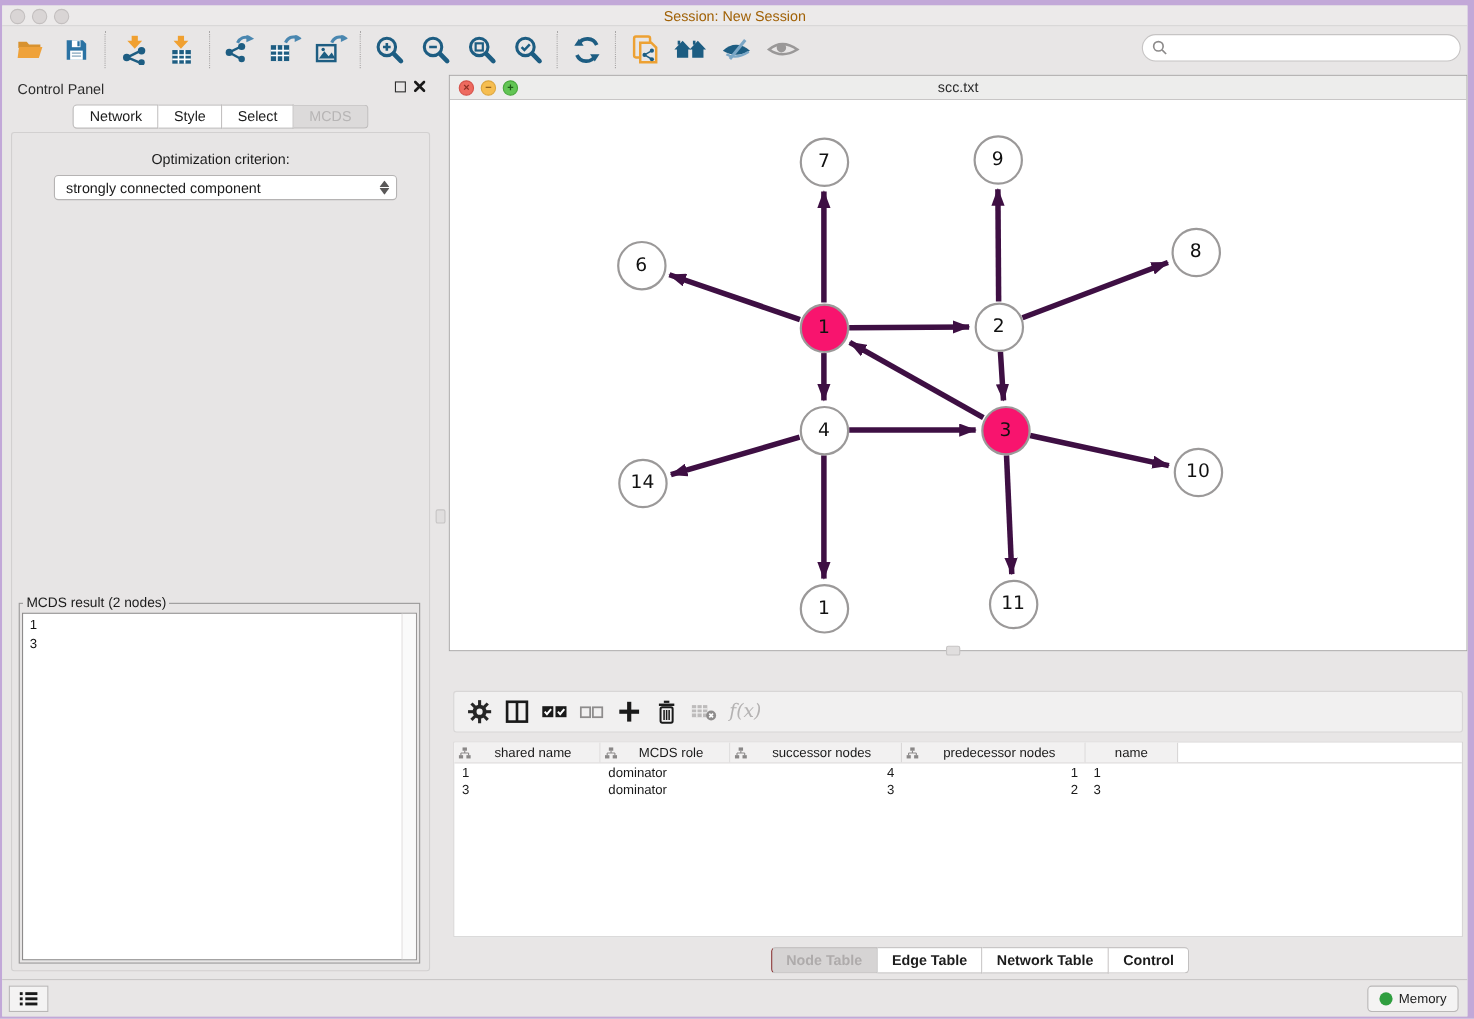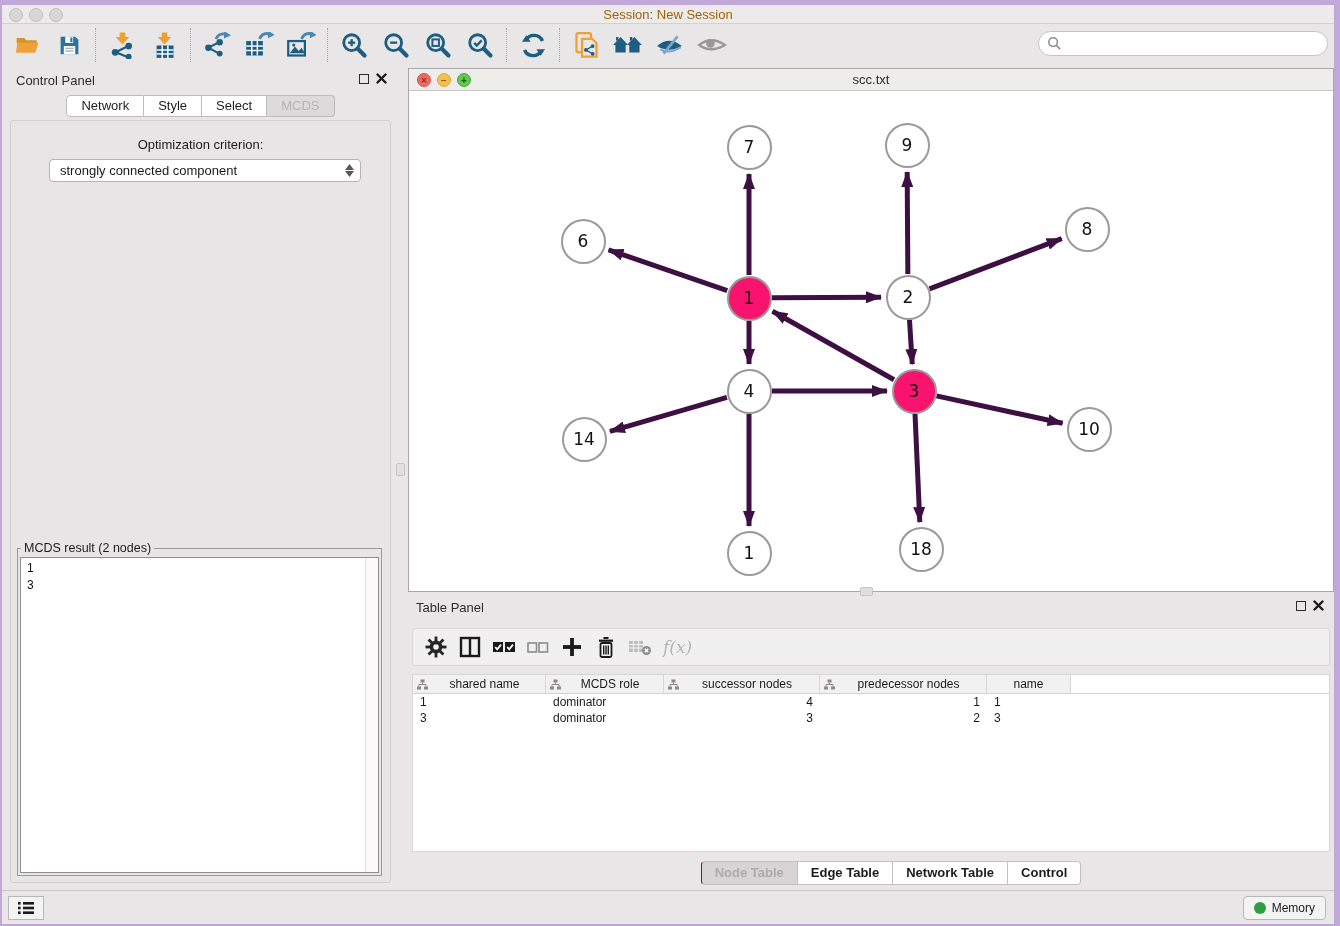--- a/index.html
+++ b/index.html
@@ -349,40 +349,28 @@
           <div class="gnode" style="left: 475.5px; top: 31.5px;">9</div>
           <div class="gnode" style="left: 151.5px; top: 127.5px;">6</div>
           <div class="gnode" style="left: 655.5px; top: 115.5px;">8</div>
           <div class="gnode selected" style="left: 317.5px; top: 184.5px;">1</div>
           <div class="gnode" style="left: 476.5px; top: 183.5px;">2</div>
           <div class="gnode" style="left: 317.5px; top: 277.5px;">4</div>
           <div class="gnode selected" style="left: 482.5px; top: 277.5px;">3</div>
           <div class="gnode" style="left: 152.5px; top: 325.5px;">14</div>
           <div class="gnode" style="left: 657.5px; top: 315.5px;">10</div>
           <div class="gnode" style="left: 317.5px; top: 439.5px;">1</div>
-          <div class="gnode" style="left: 489.5px; top: 435.5px;">18</div>
+          <div class="gnode" style="left: 489.5px; top: 435.5px;">11</div>
         </div>
     </div>
 
     <span class="grip-v"></span>
     <span class="grip-h"></span>
 
     <div class="table-panel">
-      <div class="panel-header">
-        <span class="ph-title" style="left:8px">Table Panel</span>
-        <span class="ph-icons">
-          <span class="float-box"></span>
-          <svg width="11" height="11" viewBox="0 0 11 11">
-              <g stroke="#1a1a1a" stroke-width="2.4" stroke-linecap="round">
-                <line x1="1.5" y1="1.5" x2="9.5" y2="9.5"></line>
-                <line x1="9.5" y1="1.5" x2="1.5" y2="9.5"></line>
-              </g>
-            </svg>
-        </span>
-      </div>
       <div class="tp-toolbar">
         <span class="tp-icon">
           <svg width="24" height="24" viewBox="0 0 24 24">
               <g fill="#262626">
                 <rect x="10.6" y="1.5" width="2.8" height="5"></rect>
                 <rect x="10.6" y="17.5" width="2.8" height="5"></rect>
                 <rect x="1.5" y="10.6" width="5" height="2.8"></rect>
                 <rect x="17.5" y="10.6" width="5" height="2.8"></rect>
                 <rect x="10.6" y="1.5" width="2.8" height="5" transform="rotate(45 12 12)"></rect>
                 <rect x="10.6" y="17.5" width="2.8" height="5" transform="rotate(45 12 12)"></rect>

